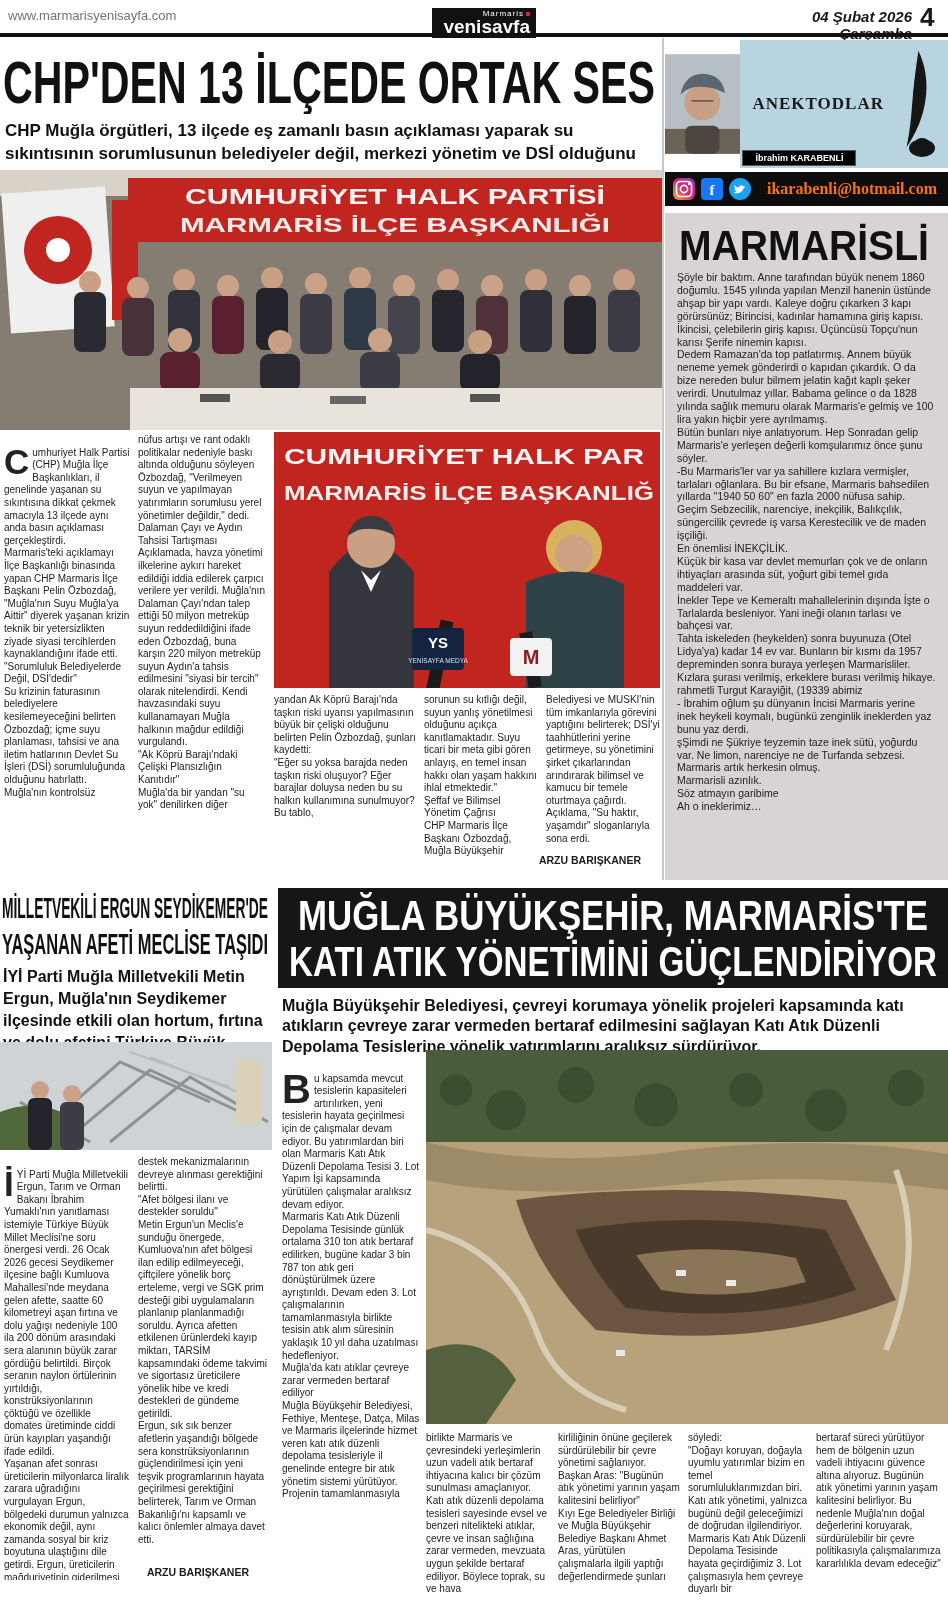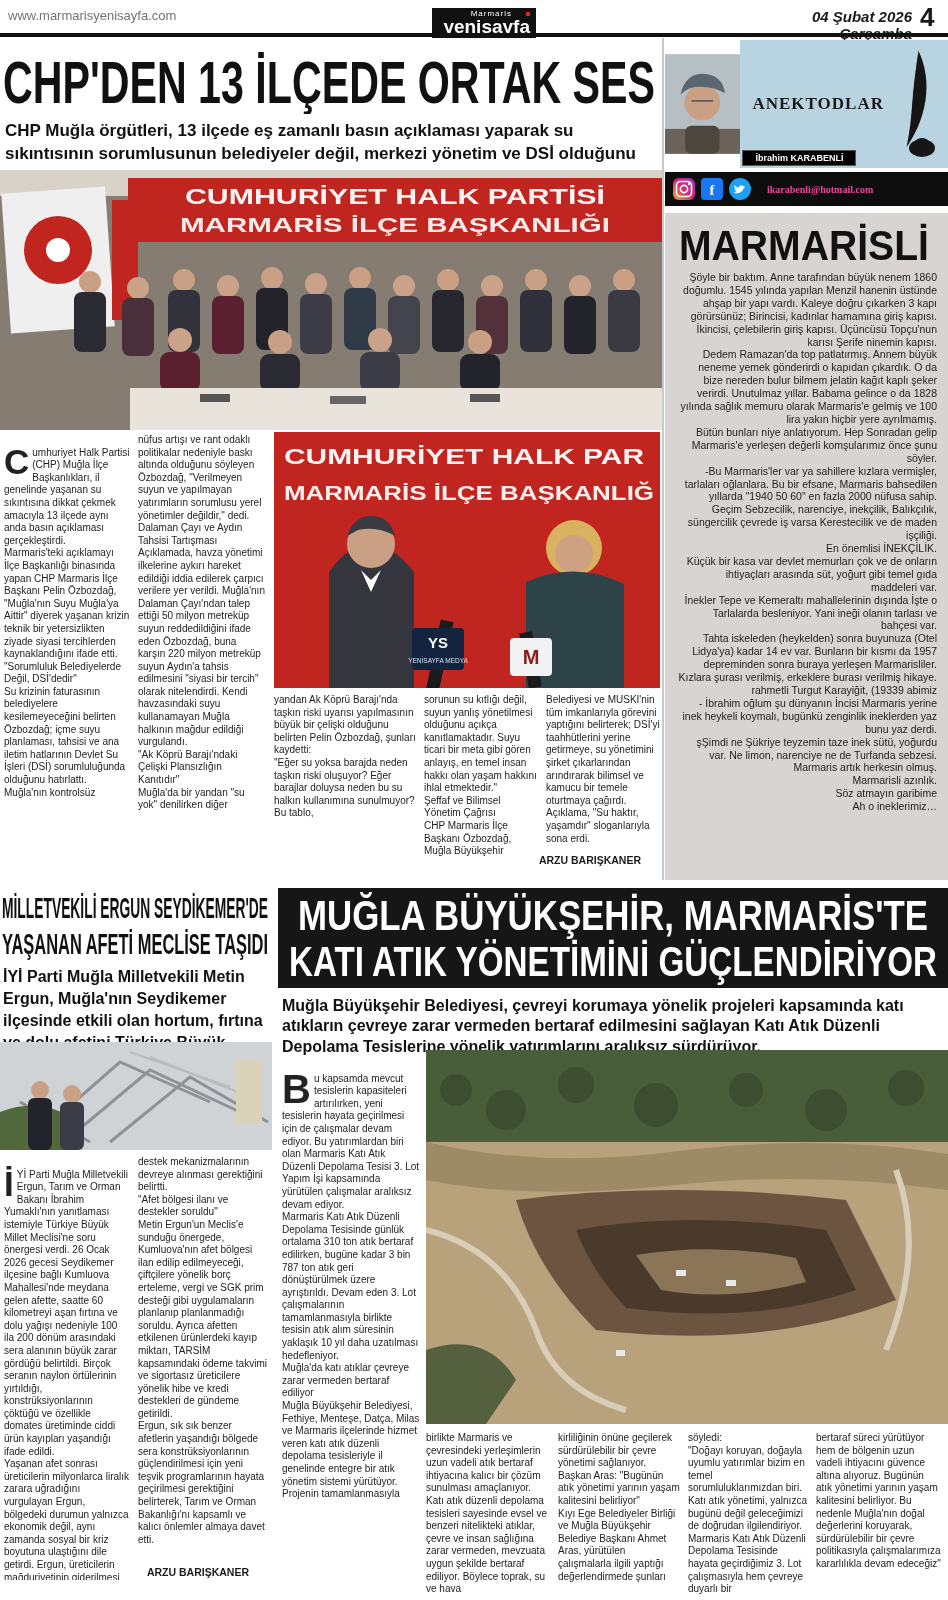--- a/index.html
+++ b/index.html
@@ -3,40 +3,40 @@
 <meta charset="utf-8">
 <style>
   html,body{margin:0;padding:0;background:#8a8a8a;}
   .page{position:relative;width:948px;height:1600px;background:#ffffff;
         font-family:"Liberation Sans",sans-serif;color:#1a1a1a;margin:0 auto;overflow:hidden;}
   .abs{position:absolute;}
   
   .site{left:8px;top:8px;font-size:13px;color:#737373;}
   .logo{left:432px;top:8px;width:104px;height:30px;background:#111;color:#fff;
         display:flex;flex-direction:column;align-items:flex-end;justify-content:center;padding:2px 6px;box-sizing:border-box;}
-  .logo-small{font-size:8px;letter-spacing:1px;line-height:8px;display:flex;align-items:center;gap:14px;}
+  .logo-small{font-size:8px;letter-spacing:1px;line-height:8px;display:flex;align-items:center;gap:2px;}
   .reddot{display:inline-block;width:4px;height:4px;background:#d22;}
   .logo-main{font-size:19px;font-weight:bold;letter-spacing:0px;line-height:18px;}
   .date{left:752px;top:8px;width:160px;text-align:right;font-size:15px;font-weight:bold;font-style:italic;}
   .pagenum{left:920px;top:2px;font-size:26px;font-weight:bold;}
   .toprule{left:0;top:33px;width:948px;height:4px;background:#111;}
   
   .subhead{left:5px;top:120px;width:655px;font-size:17px;font-weight:bold;line-height:1.35;color:#111;}
   
   .authorbox{left:665px;top:40px;width:283px;height:128px;display:flex;}
   .anekt-panel{flex:1;background:#b9d4e1;position:relative;display:flex;align-items:center;justify-content:center;}
   .anekt-title{font-family:"Liberation Serif",serif;font-weight:bold;font-size:17px;letter-spacing:1px;margin-left:12px;}
   .nameplate{position:absolute;left:2px;bottom:2px;width:112px;background:#000000;color:#fff;
              font-size:9px;font-weight:bold;text-align:center;padding:2px 0;border:1px solid #555;}
   .emailbar{left:665px;top:172px;width:283px;height:34px;background:#0d0d0d;display:flex;align-items:center;gap:6px;padding:0 8px;box-sizing:border-box;}
-  .email{color:#ec4899;font-family:"Liberation Serif",serif;font-weight:bold;font-size:10px;margin-left:10px;}
+  .email{color:#f97316;font-family:"Liberation Serif",serif;font-weight:bold;font-size:16px;margin-left:10px;}
   
   .graypanel{left:665px;top:213px;width:283px;height:667px;background:#d9d4d4;overflow:hidden;}
   .panelbody{position:absolute;left:12px;top:58px;width:260px;height:598px;
-             font-size:10.5px;line-height:12.9px;color:#222;white-space:pre-line;overflow:hidden;text-align:right;}
+             font-size:10.5px;line-height:12.9px;color:#222;white-space:pre-line;overflow:hidden;}
   
   .bodytext{font-size:10px;line-height:12.6px;color:#222;white-space:pre-line;overflow:hidden;}
   .dropcap{float:left;font-size:35px;line-height:29px;font-weight:bold;padding:0 3px 0 0;white-space:normal;}
   .byline{font-weight:bold;font-size:10.5px;text-align:center;}
   .vrule{left:662px;top:38px;width:2px;height:842px;background:#c9c9c9;}
   
   .lsubhead{left:3px;top:966px;width:266px;font-size:16px;font-weight:bold;line-height:1.38;color:#111;}
   
   .blackbox{left:278px;top:888px;width:670px;height:100px;background:#161616;}
   .rlead{left:282px;top:996px;width:662px;font-size:16px;font-weight:bold;line-height:1.28;color:#111;}

